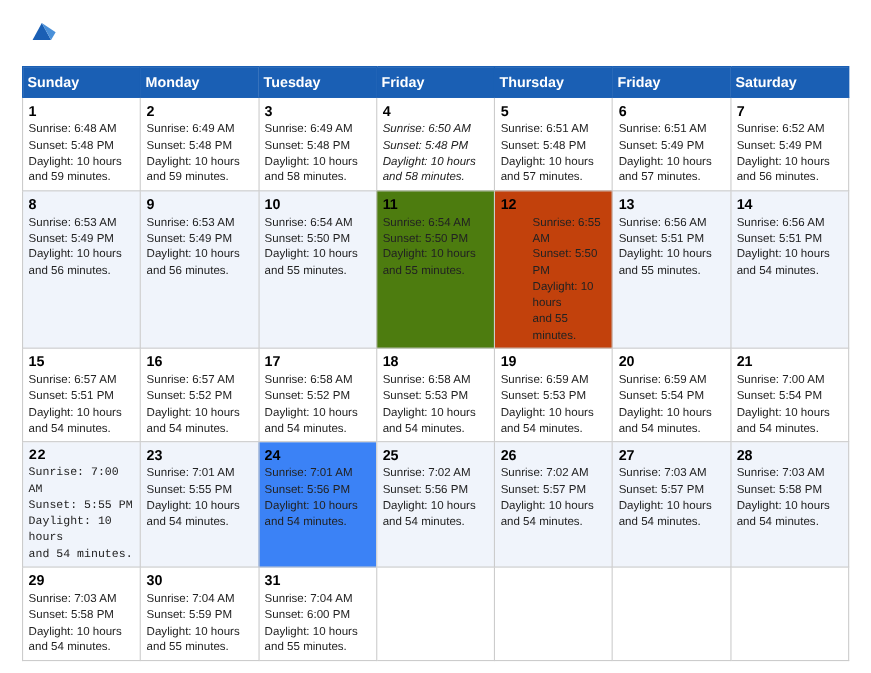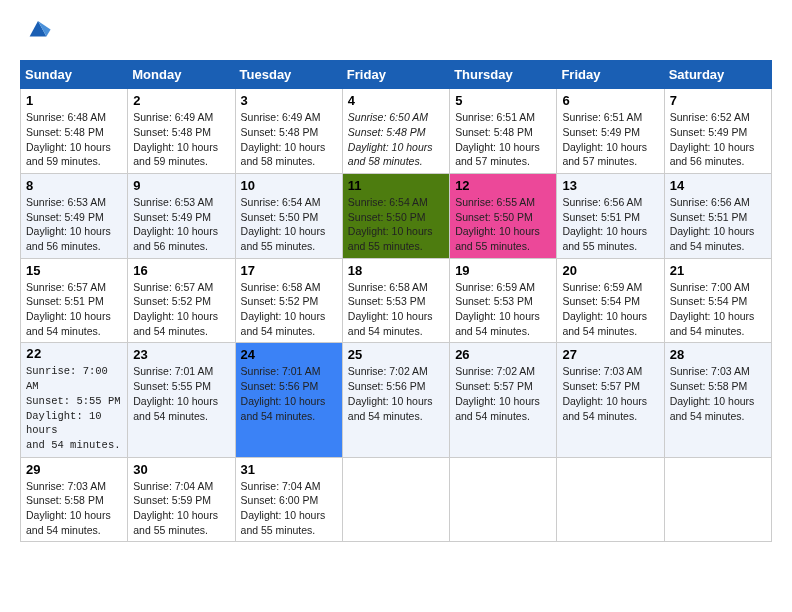--- a/index.html
+++ b/index.html
@@ -196,23 +196,23 @@
 Daylight: 10 hours
 and 55 minutes.</div>
         </td>
         <td style="background: #4d7c0f;">
           <span class="day-num">11</span>
           <div class="day-info" style="white-space: pre-line;">Sunrise: 6:54 AM
 Sunset: 5:50 PM
 Daylight: 10 hours
 and 55 minutes.</div>
         </td>
-        <td style="background: #ec4899;">
+        <td style="background: #c2410c;">
           <span class="day-num">12</span>
-          <div class="day-info" style="white-space: pre-line;">Sunrise: 6:55 AM
+          <div class="day-info" style="white-space: pre-line; margin-left: 29px;">Sunrise: 6:55 AM
 Sunset: 5:50 PM
 Daylight: 10 hours
 and 55 minutes.</div>
         </td>
         <td style="background: rgb(240, 244, 251);">
           <span class="day-num">13</span>
           <div class="day-info" style="white-space: pre-line;">Sunrise: 6:56 AM
 Sunset: 5:51 PM
 Daylight: 10 hours
 and 55 minutes.</div>

